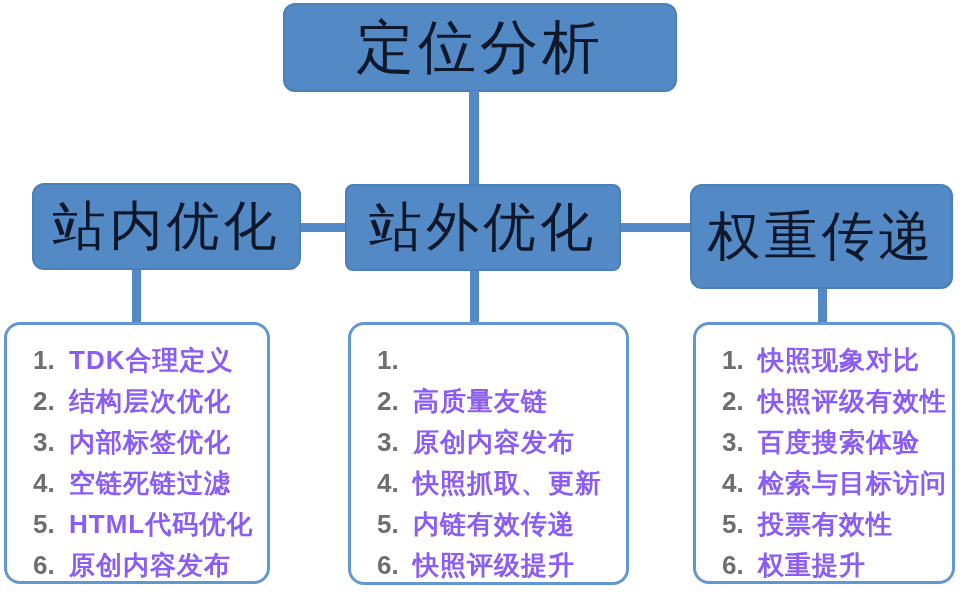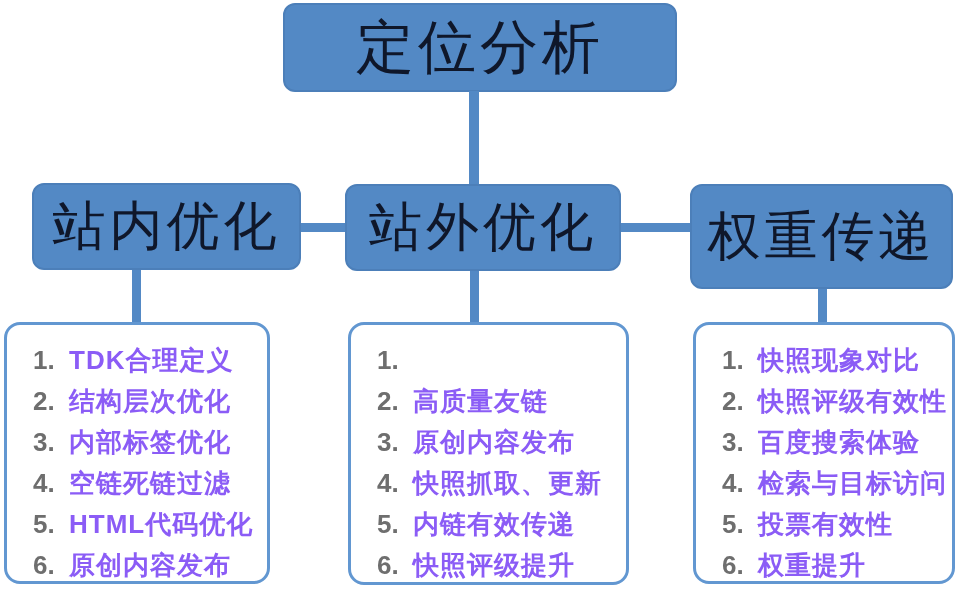--- a/index.html
+++ b/index.html
@@ -21,21 +21,21 @@
     color: #0f172a;
     display: flex;
     align-items: center;
     justify-content: center;
     font-weight: 300;
     letter-spacing: 4px;
     white-space: nowrap;
   }
   .node.root { left: 283px; top: 3px;  width: 394px; height: 89px; font-size: 58px; }
   .node.b1   { left: 8px;   top: 183px; width: 269px; height: 87px; font-size: 53px; margin-left: 24px; }
-  .node.b2   { left: 345px; top: 184px; width: 276px; height: 87px; font-size: 53px; }
+  .node.b2   { left: 345px; top: 184px; width: 276px; height: 87px; font-size: 53px; border-radius: 8px; }
   .node.b3   { left: 690px; top: 184px; width: 263px; height: 105px; font-size: 53px; }
   
   .conn { position: absolute; background: #5389C5; }
   .c-root { left: 469px; top: 91px;  width: 10px; height: 95px; }
   .c-h1   { left: 275px; top: 223px; width: 72px;  height: 9px; }
   .c-h2   { left: 619px; top: 223px; width: 73px;  height: 9px; }
   .c-v1   { left: 132px; top: 268px; width: 9px;  height: 56px; }
   .c-v2   { left: 470px; top: 269px; width: 9px;  height: 55px; }
   .c-v3   { left: 818px; top: 269px; width: 9px;  height: 55px; }
   

